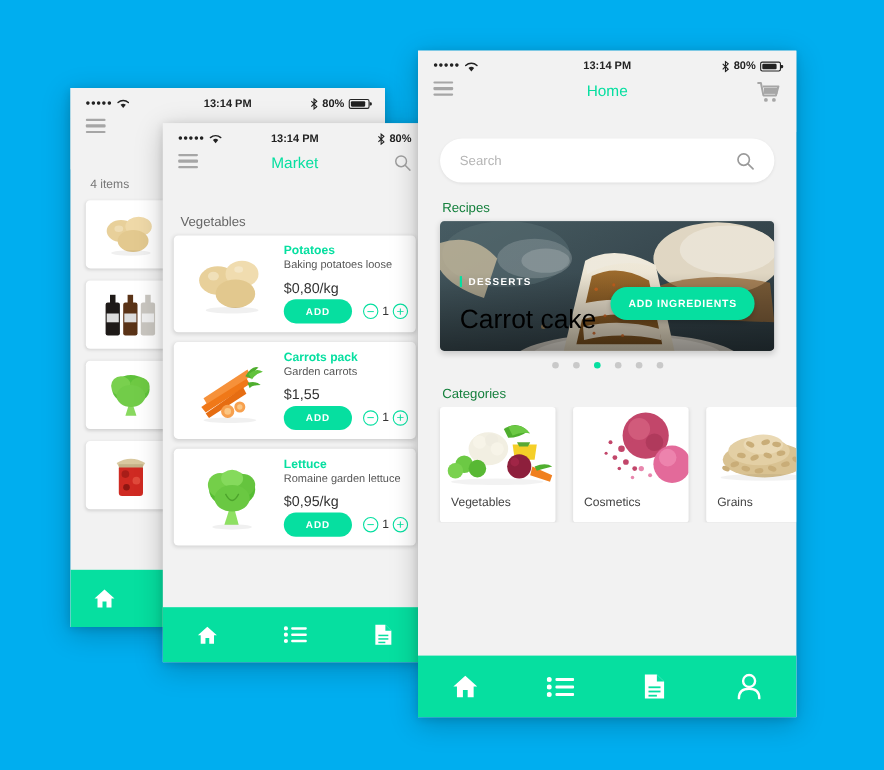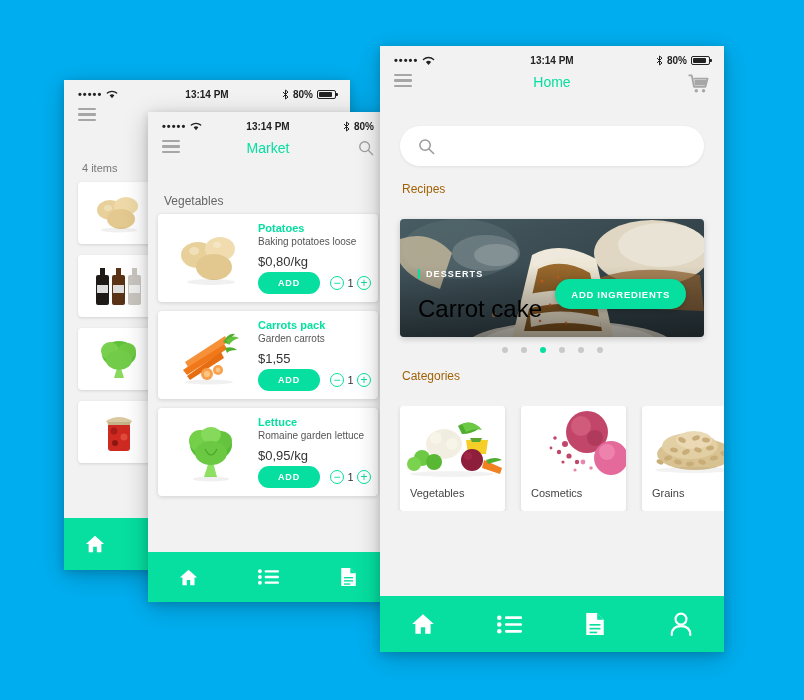--- a/index.html
+++ b/index.html
@@ -128,21 +128,21 @@
     display: flex; align-items: center; padding: 0 18px;
     box-shadow: 0 1px 3px rgba(0,0,0,0.08);
   }
   .search-input {
     border: none; outline: none; flex: 1; font-size: 12px; color: #999;
     background: transparent; font-family: "Liberation Sans", sans-serif;
   }
   .search-input::placeholder { color: #b5b5b5; }
 
   .home-section-title {
-    padding: 16px 22px 23px; font-size: 12px; color: #a16207;
+    padding: 16px 22px 5px; font-size: 12px; color: #15803d;
   }
 
   .recipe-card {
     margin: 0 20px; height: 118px; border-radius: 4px; overflow: hidden;
     position: relative; box-shadow: 0 2px 6px rgba(0,0,0,0.18);
   }
   .recipe-photo { position: absolute; inset: 0; }
   .recipe-overlay {
     position: absolute; inset: 0;
     background: linear-gradient(to bottom, rgba(0,0,0,0.05) 40%, rgba(0,0,0,0.45) 100%);
@@ -470,20 +470,21 @@
         <path d="M0.5 1.5 H4 L6.5 14 H19 L21.5 5 H6" stroke="#a6a6a6" stroke-width="2" fill="none" stroke-linejoin="round"></path>
         <rect x="7" y="6.5" width="13.5" height="6" fill="#a6a6a6"></rect>
         <circle cx="9" cy="18.5" r="1.9" fill="#a6a6a6"></circle>
         <circle cx="17" cy="18.5" r="1.9" fill="#a6a6a6"></circle>
       </svg>
     </div>
   </div>
 
   <div class="search-wrap">
     <div class="search-bar">
+      <input class="search-input" type="text" placeholder="Search" style="">
       <svg width="17" height="17" viewBox="0 0 18 18">
         <circle cx="7.5" cy="7.5" r="5.5" stroke="#9a9a9a" stroke-width="1.6" fill="none"></circle>
         <line x1="11.6" y1="11.6" x2="16.5" y2="16.5" stroke="#9a9a9a" stroke-width="1.6" stroke-linecap="round"></line>
       </svg>
     </div>
   </div>
 
   <div class="home-section-title">Recipes</div>
 
   <div class="recipe-card">

